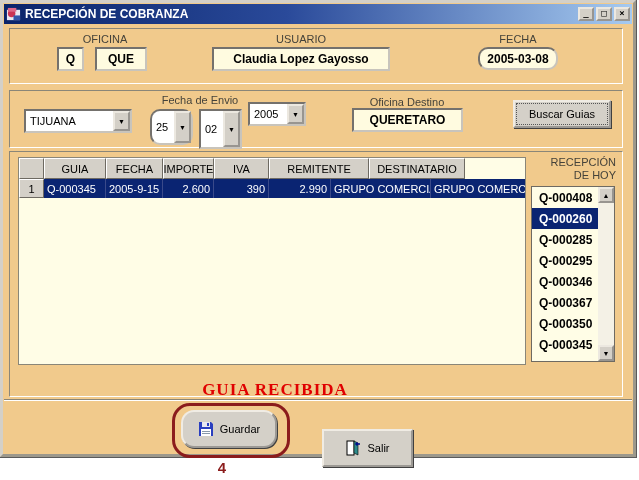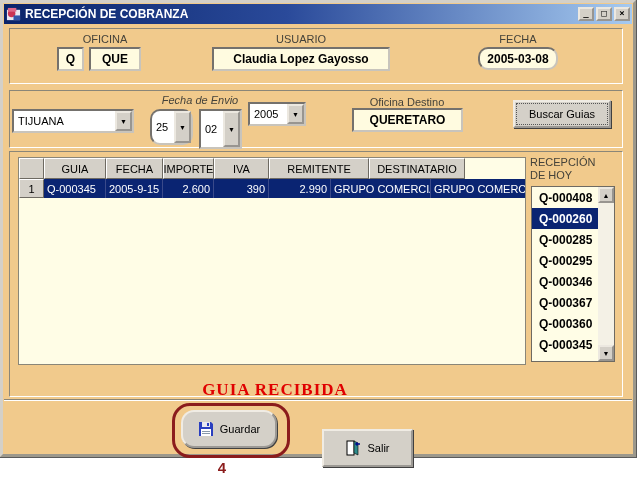--- a/index.html
+++ b/index.html
@@ -51,21 +51,21 @@
     border-right:1px solid #3A4A8A; overflow:hidden; white-space:nowrap; }
   .dcell.num { justify-content:flex-end; }
   .rownum { background:#D4D0C8; color:#000; border:1px solid;
     border-color:#FFFFFF #6E6A62 #6E6A62 #FFFFFF; justify-content:center; }
   .c0{width:25px;flex:none;} .c1{width:62px;flex:none;} .c2{width:57px;flex:none;}
   .c3{width:51px;flex:none;} .c4{width:55px;flex:none;} .c5{width:62px;flex:none;}
   .c6{width:100px;flex:none;} .c7{width:96px;flex:none;}
 
   
   .hoy-title { left:530px; top:156px; width:86px; color:#44423A; font-size:11px;
-    text-align:left; line-height:13px; }
+    text-align:right; line-height:13px; }
   .hoylist { left:531px; top:186px; width:84px; height:176px; background:#FFFDE6;
     border:1px solid #6E6A62; display:flex; overflow:hidden; }
   .items { flex:1; display:flex; flex-direction:column; overflow:hidden; }
   .item { height:21px; flex:0 0 21px; font-size:12px; font-weight:bold; color:#000;
     display:flex; align-items:center; padding-left:7px; }
   .item.selected { background:#0A2472; color:#FFFFFF; }
   .vscroll { width:16px; flex:0 0 16px; background:#F4F1E6; display:flex;
     flex-direction:column; justify-content:space-between; }
   .sbtn { height:16px; background:#D4D0C8; border:2px outset #ECE8E0; font-size:7px;
     color:#000; display:flex; align-items:center; justify-content:center; }
@@ -99,33 +99,33 @@
   <span class="winbtns">
     <span class="winbtn">_</span>
     <span class="winbtn">□</span>
     <span class="winbtn">×</span>
   </span>
 </div>
 
 <div class="abs panel" style="left:9px; top:28px; width:614px; height:56px;"></div>
 <div class="abs lbl" style="left:70px; top:33px; width:70px;">OFICINA</div>
 <div class="abs field" style="left:57px; top:47px; width:27px; height:24px;">Q</div>
-<div class="abs field" style="left:89px; top:47px; width:52px; height:24px;">QUE</div>
+<div class="abs field" style="left:95px; top:47px; width:52px; height:24px;">QUE</div>
 <div class="abs lbl" style="left:261px; top:33px; width:80px;">USUARIO</div>
 <div class="abs field" style="left:212px; top:47px; width:178px; height:24px;">Claudia Lopez Gayosso</div>
 <div class="abs lbl" style="left:478px; top:33px; width:80px;">FECHA</div>
 <div class="abs field" style="left:478px; top:47px; width:80px; height:23px;border-radius:10px;">2005-03-08</div>
 
 <div class="abs panel" style="left:9px; top:90px; width:614px; height:58px;"></div>
 <div class="abs lbl" style="left:26px; top:94px; width:90px;margin-top:20px;">Oficina Origen</div>
-<div class="abs combo" style="left:12px; top:109px; width:122px; height:24px;">
+<div class="abs combo" style="left:24px; top:109px; width:108px; height:24px;">
   <span class="val">TIJUANA</span>
   <span class="arrowbtn">▼</span>
 </div>
-<div class="abs lbl" style="left:150px; top:94px; width:100px;font-style:italic;">Fecha de Envio</div>
+<div class="abs lbl" style="left:150px; top:94px; width:100px;">Fecha de Envio</div>
 <div class="abs combo" style="left:150px; top:109px; width:43px; height:36px;border-radius:10px;">
   <span class="val">25</span>
   <span class="arrowbtn">▼</span>
 </div>
 <div class="abs combo" style="left:199px; top:109px; width:43px; height:40px;">
   <span class="val">02</span>
   <span class="arrowbtn">▼</span>
 </div>
 <div class="abs combo" style="left:248px; top:102px; width:58px; height:24px;">
   <span class="val">2005</span>
@@ -164,21 +164,21 @@
   <div>DE HOY</div>
 </div>
 <div class="abs hoylist">
   <div class="items">
     <div class="item">Q-000408</div>
     <div class="item selected">Q-000260</div>
     <div class="item">Q-000285</div>
     <div class="item">Q-000295</div>
     <div class="item">Q-000346</div>
     <div class="item">Q-000367</div>
-    <div class="item">Q-000360</div>
+    <div class="item">Q-000350</div>
     <div class="item">Q-000345</div>
     <div class="item">Q-000239</div>
   </div>
   <div class="vscroll">
     <div class="sbtn">▲</div>
     <div class="sbtn">▼</div>
   </div>
 </div>
 
 <div class="abs status">GUIA RECIBIDA</div>

